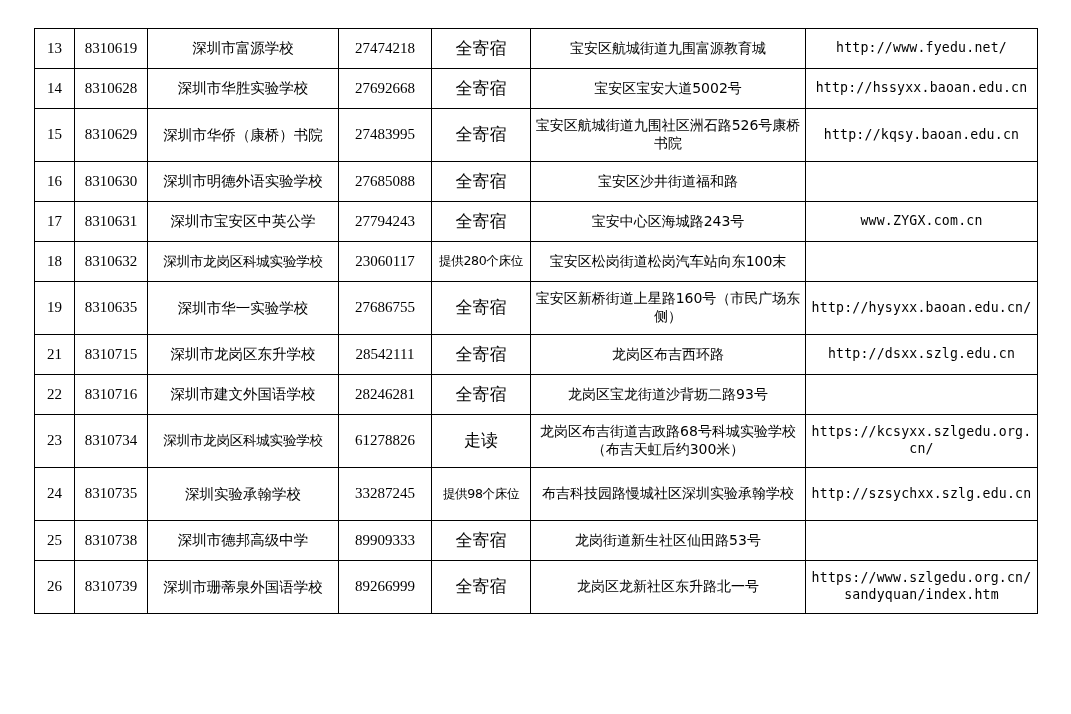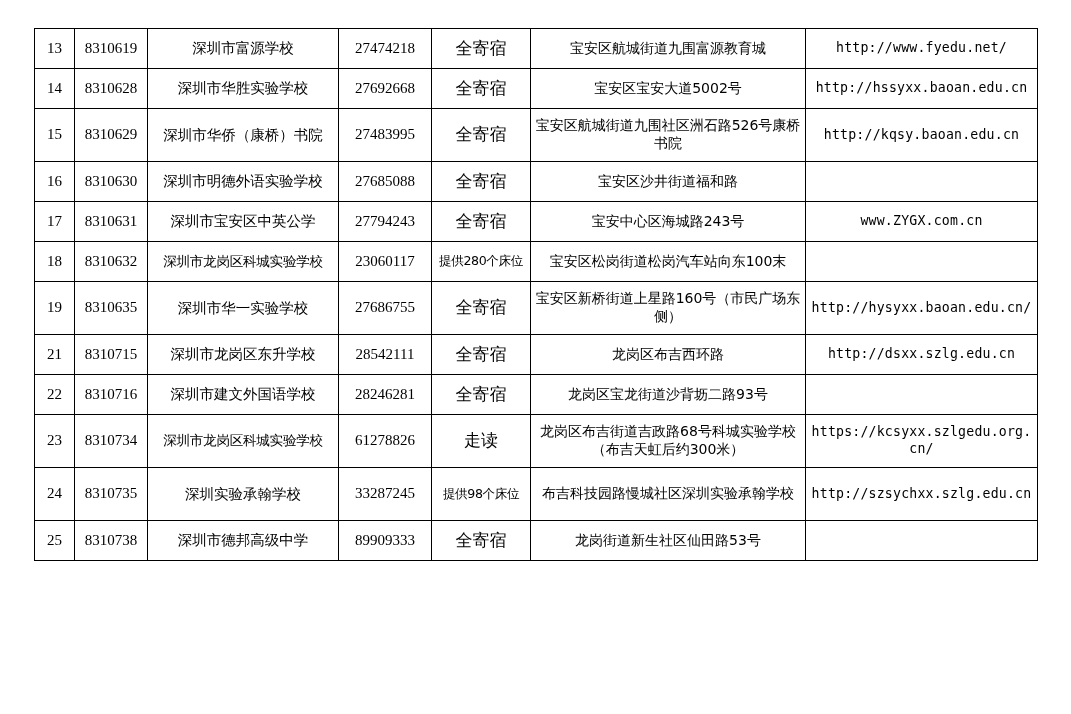--- a/index.html
+++ b/index.html
@@ -200,15 +200,24 @@
         </tr>
         <tr class="row-h1">
           <td class="cell-index">25</td>
           <td class="cell-code">8310738</td>
           <td class="cell-name">深圳市德邦高级中学</td>
           <td class="cell-phone">89909333</td>
           <td class="cell-board">全寄宿</td>
           <td class="cell-addr">龙岗街道新生社区仙田路53号</td>
           <td class="cell-site"></td>
         </tr>
+        <tr class="row-h2">
+          <td class="cell-index">26</td>
+          <td class="cell-code">8310739</td>
+          <td class="cell-name">深圳市珊蒂泉外国语学校</td>
+          <td class="cell-phone">89266999</td>
+          <td class="cell-board">全寄宿</td>
+          <td class="cell-addr">龙岗区龙新社区东升路北一号</td>
+          <td class="cell-site">https://www.szlgedu.org.cn/sandyquan/index.htm</td>
+        </tr>
       </tbody>
   </table>
 </div>
 
 </body></html>

